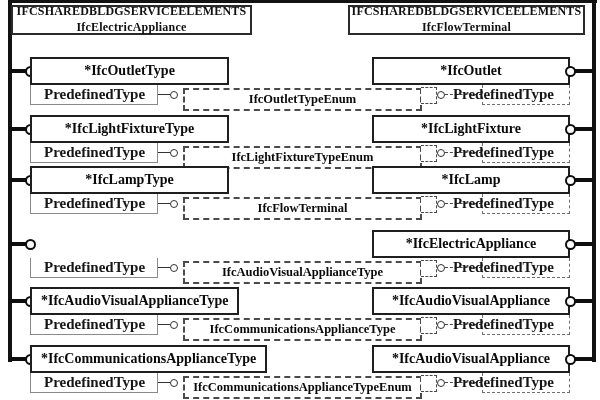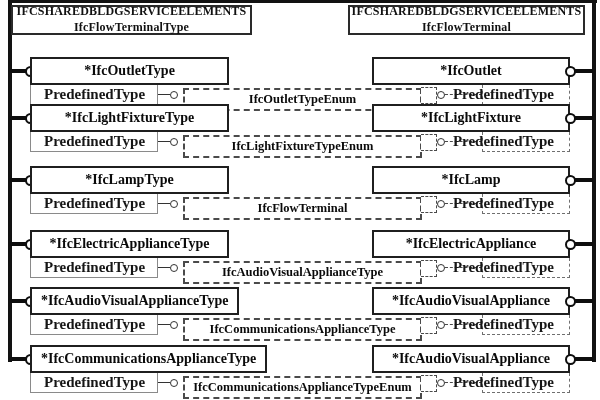--- a/index.html
+++ b/index.html
@@ -73,21 +73,21 @@
 </head>
 <body>
 
 <div class="canvas">
   <div class="rail rail-top"></div>
   <div class="rail rail-left"></div>
   <div class="rail rail-right"></div>
 
   <div class="hdr hdr-left">
     <span>IFCSHAREDBLDGSERVICEELEMENTS</span>
-    <span>IfcFlowTerminalType</span>
+    <span>IfcElectricAppliance</span>
   </div>
   <div class="hdr hdr-right">
     <span>IFCSHAREDBLDGSERVICEELEMENTS</span>
     <span>IfcFlowTerminal</span>
   </div>
 
   <div id="rows">
     <div class="row" style="top: 57px;">
       <div class="stub stub-l stub l"></div>
       <div class="port l"></div>
@@ -112,21 +112,21 @@
         <span class="a-right">PredefinedType</span>
       </div>
       <div class="ebox r">
         <span class="t-right">*IfcOutlet</span>
       </div>
 
       <div class="port r"></div>
       <div class="stub r"></div>
     </div>
 
-    <div class="row" style="top: 104px; text-align: center;">
+    <div class="row" style="top: 115px; text-align: center;">
       <div class="stub stub-l stub l"></div>
       <div class="port l"></div>
 
       <div class="ebox l">
         <span class="t-left">*IfcLightFixtureType</span>
       </div>
       <div class="attr l">
         <span class="a-left">PredefinedType</span>
       </div>
       <div class="line-solid"></div>
@@ -178,23 +178,20 @@
       </div>
 
       <div class="port r"></div>
       <div class="stub r"></div>
     </div>
 
     <div class="row" style="top: 230px;">
       <div class="stub stub-l stub l"></div>
       <div class="port l"></div>
 
-      <div class="ebox l">
-        <span class="t-left">*IfcElectricApplianceType</span>
-      </div>
       <div class="attr l">
         <span class="a-left">PredefinedType</span>
       </div>
       <div class="line-solid"></div>
       <div class="acircle l"></div>
 
       <div class="enum">
         <span class="t-enum">IfcAudioVisualApplianceType</span>
       </div>
       <div class="bracket"></div>

